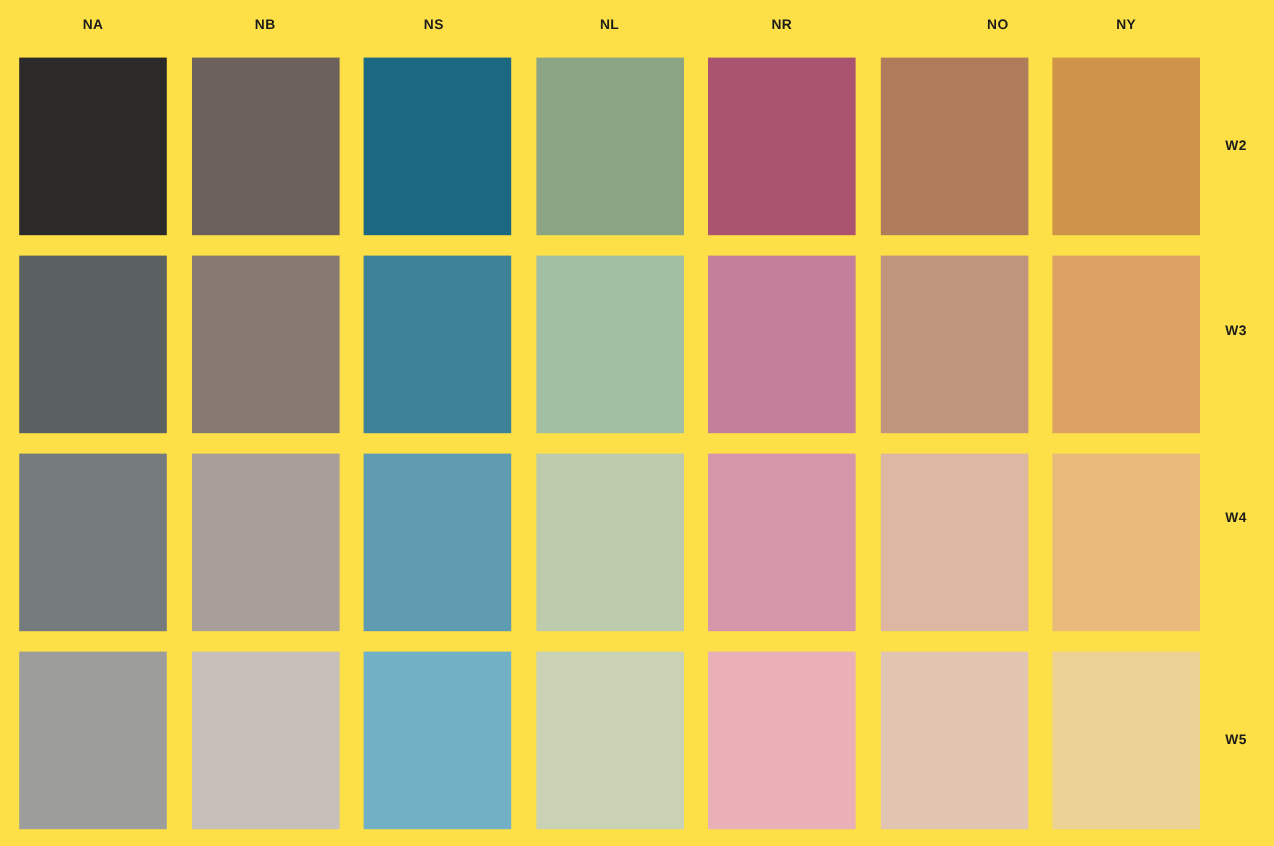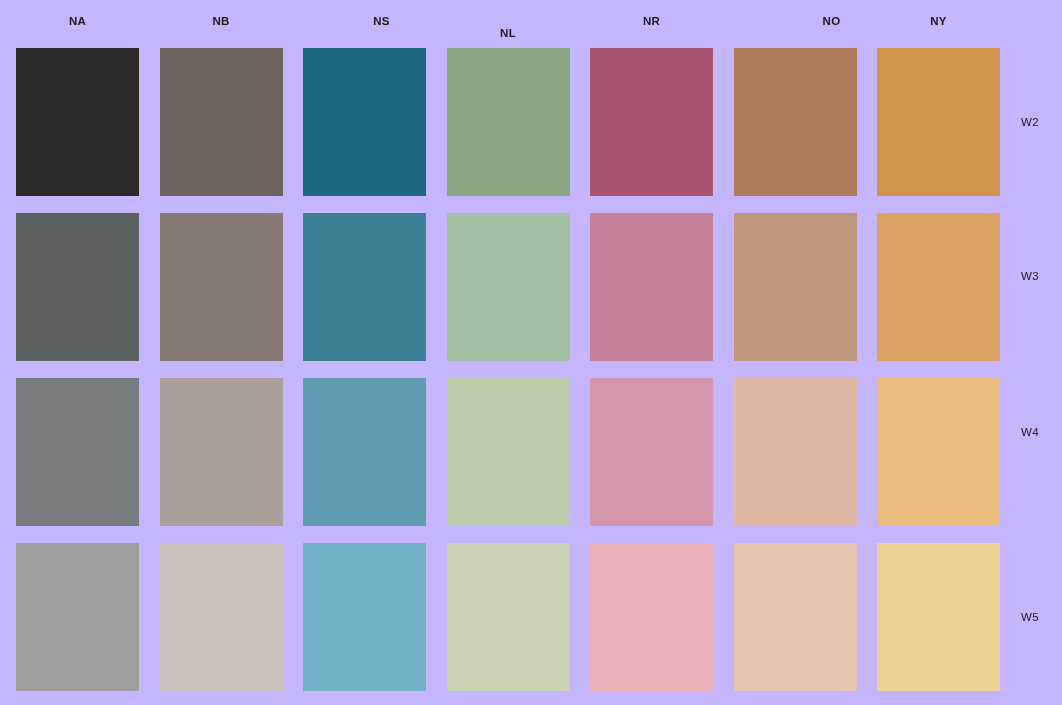--- a/index.html
+++ b/index.html
@@ -38,43 +38,43 @@
 
   
   .row-label {
     position: absolute;
     left: 1000px;
     width: 60px;
     height: 16px;
     line-height: 16px;
     text-align: center;
     font-size: 11.5px;
-    font-weight: normal;
+    font-weight: bold;
     color: #1b1b1b;
     letter-spacing: 0.3px;
     white-space: nowrap;
   }
 
   
   .swatch {
     position: absolute;
     border: 0;
     padding: 0;
     display: block;
   }
 </style>
 </head>
 <body>
 
-<div id="palette-figure" style="background: #c4b5fd;">
+<div id="palette-figure" style="background: #fde047;">
 
 <div class="col-header" style="left: 16px; width: 123px; color: rgb(27, 27, 27);">NA</div>
     <div class="col-header" style="left: 159.5px; width: 123px; color: rgb(27, 27, 27);">NB</div>
-    <div class="col-header" style="left: 320px; width: 123px; color: rgb(27, 27, 27);">NS</div>
-    <div class="col-header" style="left: 446.5px; width: 123px; color: rgb(27, 27, 27); margin-top: 12px;">NL</div>
+    <div class="col-header" style="left: 300px; width: 123px; color: rgb(27, 27, 27);">NS</div>
+    <div class="col-header" style="left: 446.5px; width: 123px; color: rgb(27, 27, 27);">NL</div>
     <div class="col-header" style="left: 590px; width: 123px; color: rgb(27, 27, 27);">NR</div>
     <div class="col-header" style="left: 770px; width: 123px; color: rgb(27, 27, 27);">NO</div>
     <div class="col-header" style="left: 877px; width: 123px; color: rgb(27, 27, 27);">NY</div>
     <div class="row-label" style="top: 114px; color: rgb(27, 27, 27);">W2</div>
     <div class="row-label" style="top: 268px; color: rgb(27, 27, 27);">W3</div>
     <div class="row-label" style="top: 424px; color: rgb(27, 27, 27);">W4</div>
     <div class="row-label" style="top: 609px; color: rgb(27, 27, 27);">W5</div>
     <div class="swatch" style="left: 16px; top: 48px; width: 123px; height: 148px; background: rgb(43, 42, 40);"></div>
     <div class="swatch" style="left: 159.5px; top: 48px; width: 123px; height: 148px; background: rgb(109, 97, 93);"></div>
     <div class="swatch" style="left: 303px; top: 48px; width: 123px; height: 148px; background: rgb(27, 104, 128);"></div>

